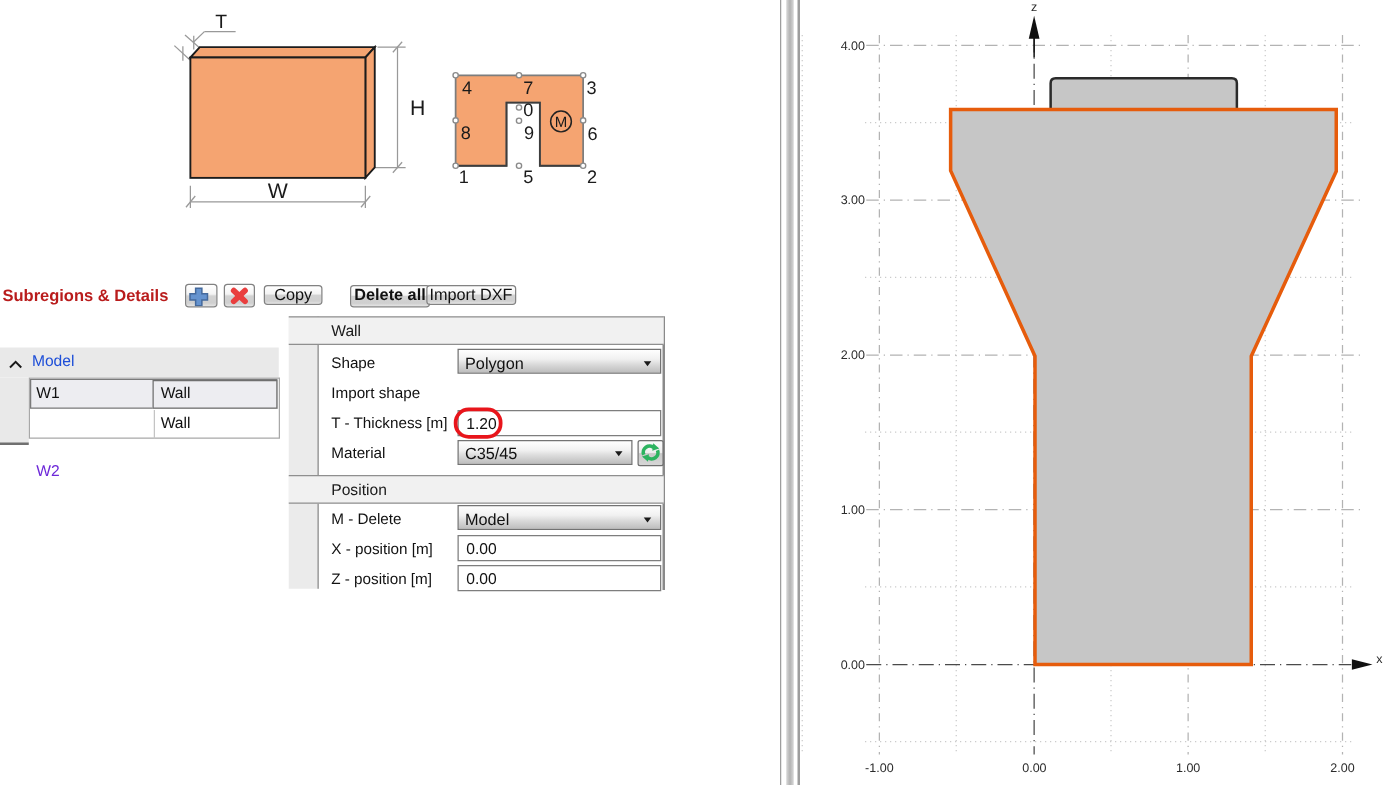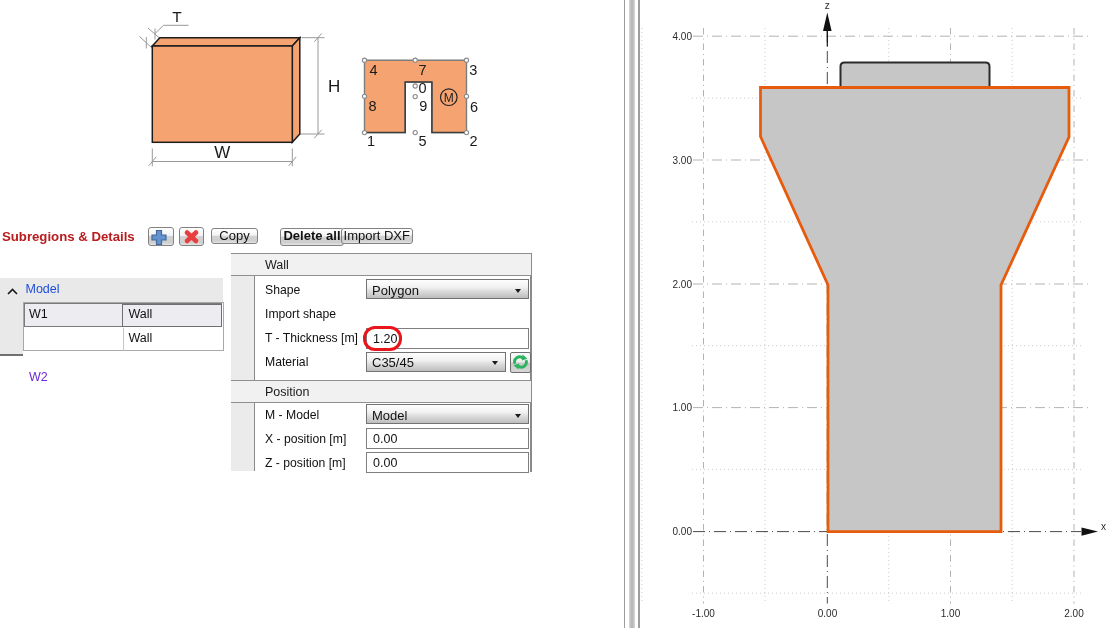--- a/index.html
+++ b/index.html
@@ -159,21 +159,21 @@
       <span>Wall</span>
     </div>
   <div class="abs band" style="top:379.8px;">
       <span>Position</span>
     </div>
 
   <div class="abs plabel" style="top:283px;">Shape</div>
   <div class="abs plabel" style="top:307px; width:110px;">Import shape</div>
   <div class="abs plabel" style="top:331px; width:120px;">T - Thickness [m]</div>
   <div class="abs plabel" style="top:355px;">Material</div>
-  <div class="abs plabel" style="top:408px;">M - Model</div>
+  <div class="abs plabel" style="top:408px;">M - Delete</div>
   <div class="abs plabel" style="top:432px; width:120px;">X - position [m]</div>
   <div class="abs plabel" style="top:456px; width:120px;">Z - position [m]</div>
 
   <div class="abs combo" style="top:279px;">
       <span class="txt">Polygon</span>
       <span class="arr"></span>
     </div>
   <div class="abs tbox" style="top:327.5px;padding-left:16px;">
       <span class="txt">1.20</span>
     </div>

